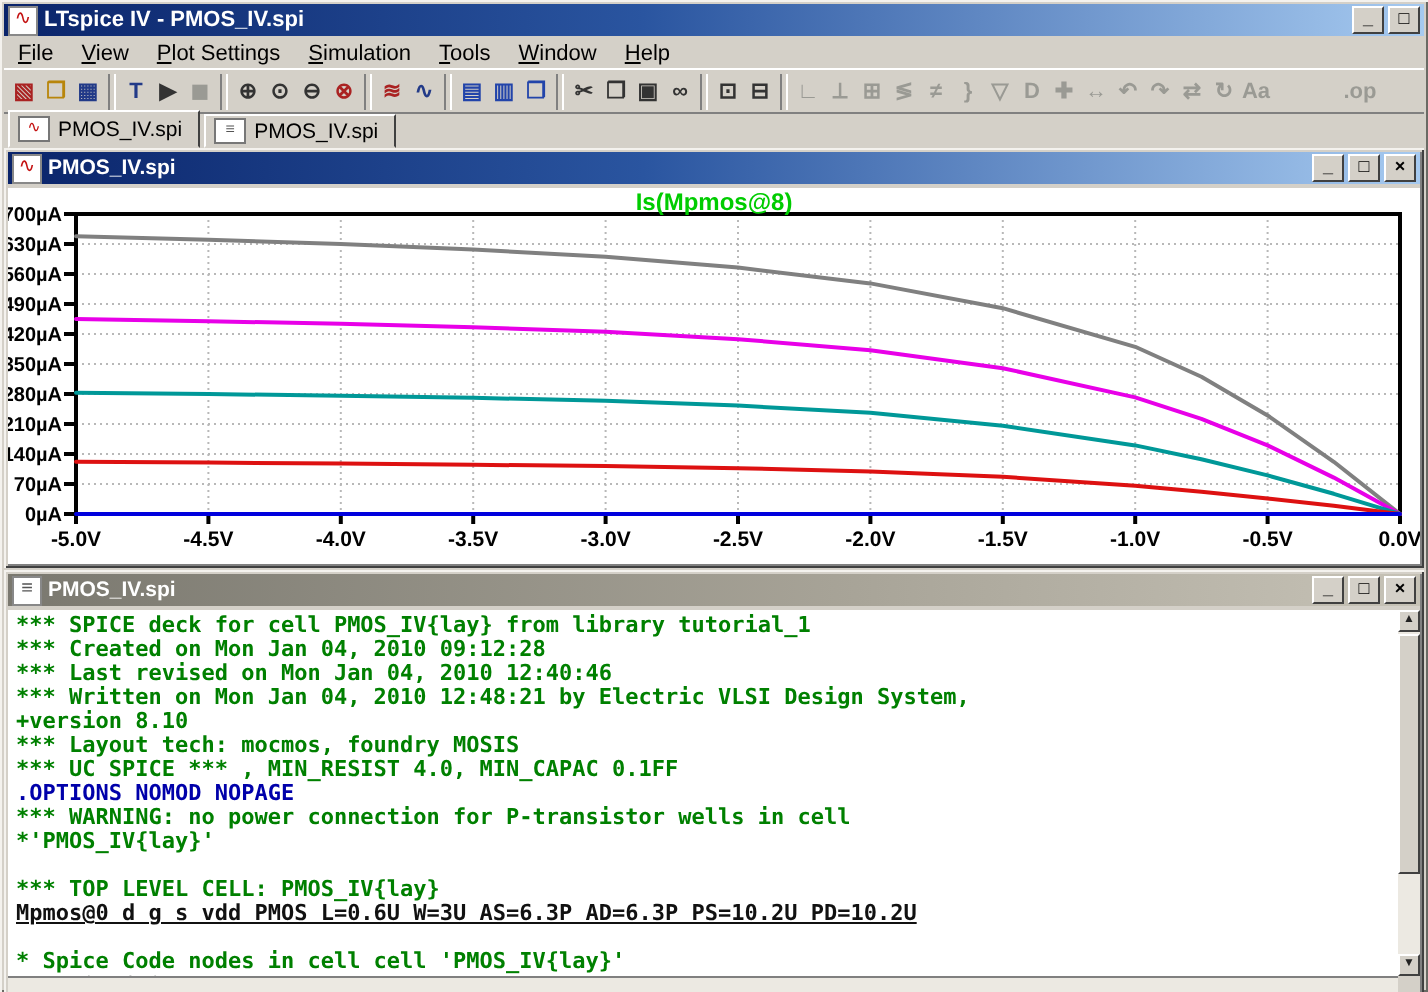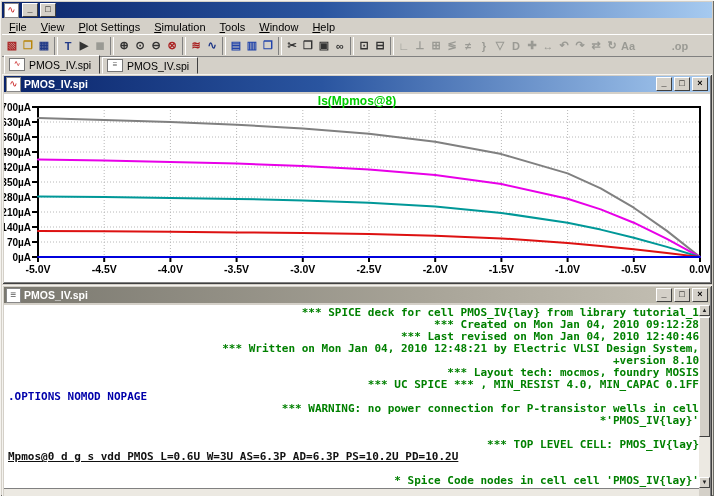--- a/index.html
+++ b/index.html
@@ -44,38 +44,39 @@
   .ctitle.inactive{background:linear-gradient(90deg,#7a786f 0%,#a8a498 60%,#c6c2b6 100%);}
   .ctitle .title-text{font-size:10.5px;}
   .plot-win{top:74px;height:210px;}
   .plot-content{position:absolute;left:2px;top:20px;width:706px;height:188px;background:#fff;}
   .trace-label{position:absolute;left:0;top:0;width:100%;text-align:center;
                font-size:12px;font-weight:bold;color:#00cc00;}
   .text-win{top:285px;height:214px;}
   .text-content{position:absolute;left:2px;top:20px;width:695px;height:183px;background:#fff;
                 overflow:hidden;font-family:"DejaVu Sans Mono",monospace;font-size:11px;font-weight:bold;
                 line-height:12px;padding:2px 0 0 4px;box-sizing:border-box;white-space:pre;}
-  .cl-comment{color:#008000;text-align:right;}
+  .cl-comment{color:#008000;}
   .cl-directive{color:#0000aa;}
   .cl-code{color:#111;text-decoration:underline;}
   .vscroll{position:absolute;right:2px;top:20px;width:11px;height:183px;background:#ece9e2;}
   .sbtn{position:absolute;left:0;width:11px;height:11px;background:#d4d0c8;border:1px solid;
         border-color:#fff #404040 #404040 #fff;font-size:6px;line-height:9px;text-align:center;color:#222;box-sizing:border-box;}
   .sthumb{position:absolute;left:0;top:12px;width:11px;height:120px;background:#d4d0c8;border:1px solid;
           border-color:#fff #404040 #404040 #fff;box-sizing:border-box;}
   .hscroll{position:absolute;left:2px;top:203px;width:695px;height:11px;background:#ece9e2;border-top:1px solid #808080;}
   svg text{font-family:"Liberation Sans",sans-serif;font-weight:bold;}
 </style>
 </head>
 <body>
 
 <div class="app">
 
   <div class="titlebar">
     <span class="app-icon">∿</span>
+    <span class="title-text">LTspice IV - PMOS_IV.spi</span>
     <span class="win-controls" id="main-controls">
         <span class="wbtn">_</span>
         <span class="wbtn">□</span>
       </span>
   </div>
 
   <div class="menubar" id="menubar">
       <span class="menu-item"><u>F</u>ile</span>
       <span class="menu-item"><u>V</u>iew</span>
       <span class="menu-item"><u>P</u>lot Settings</span>

